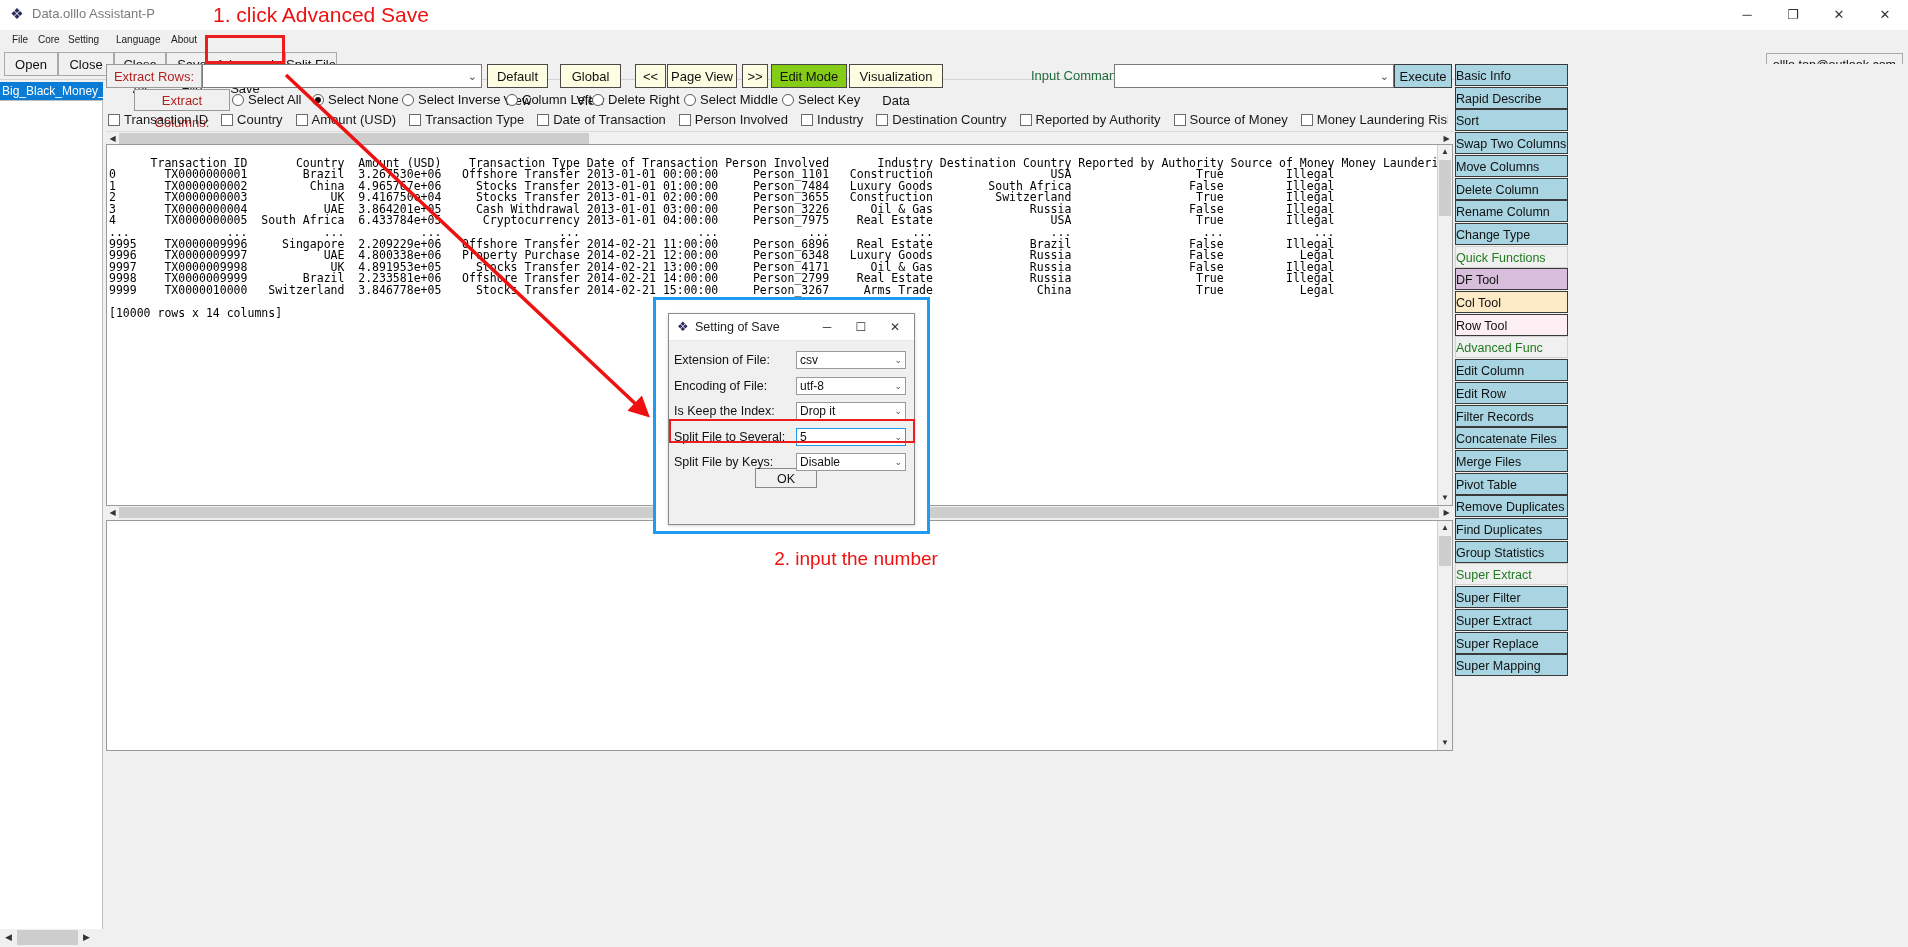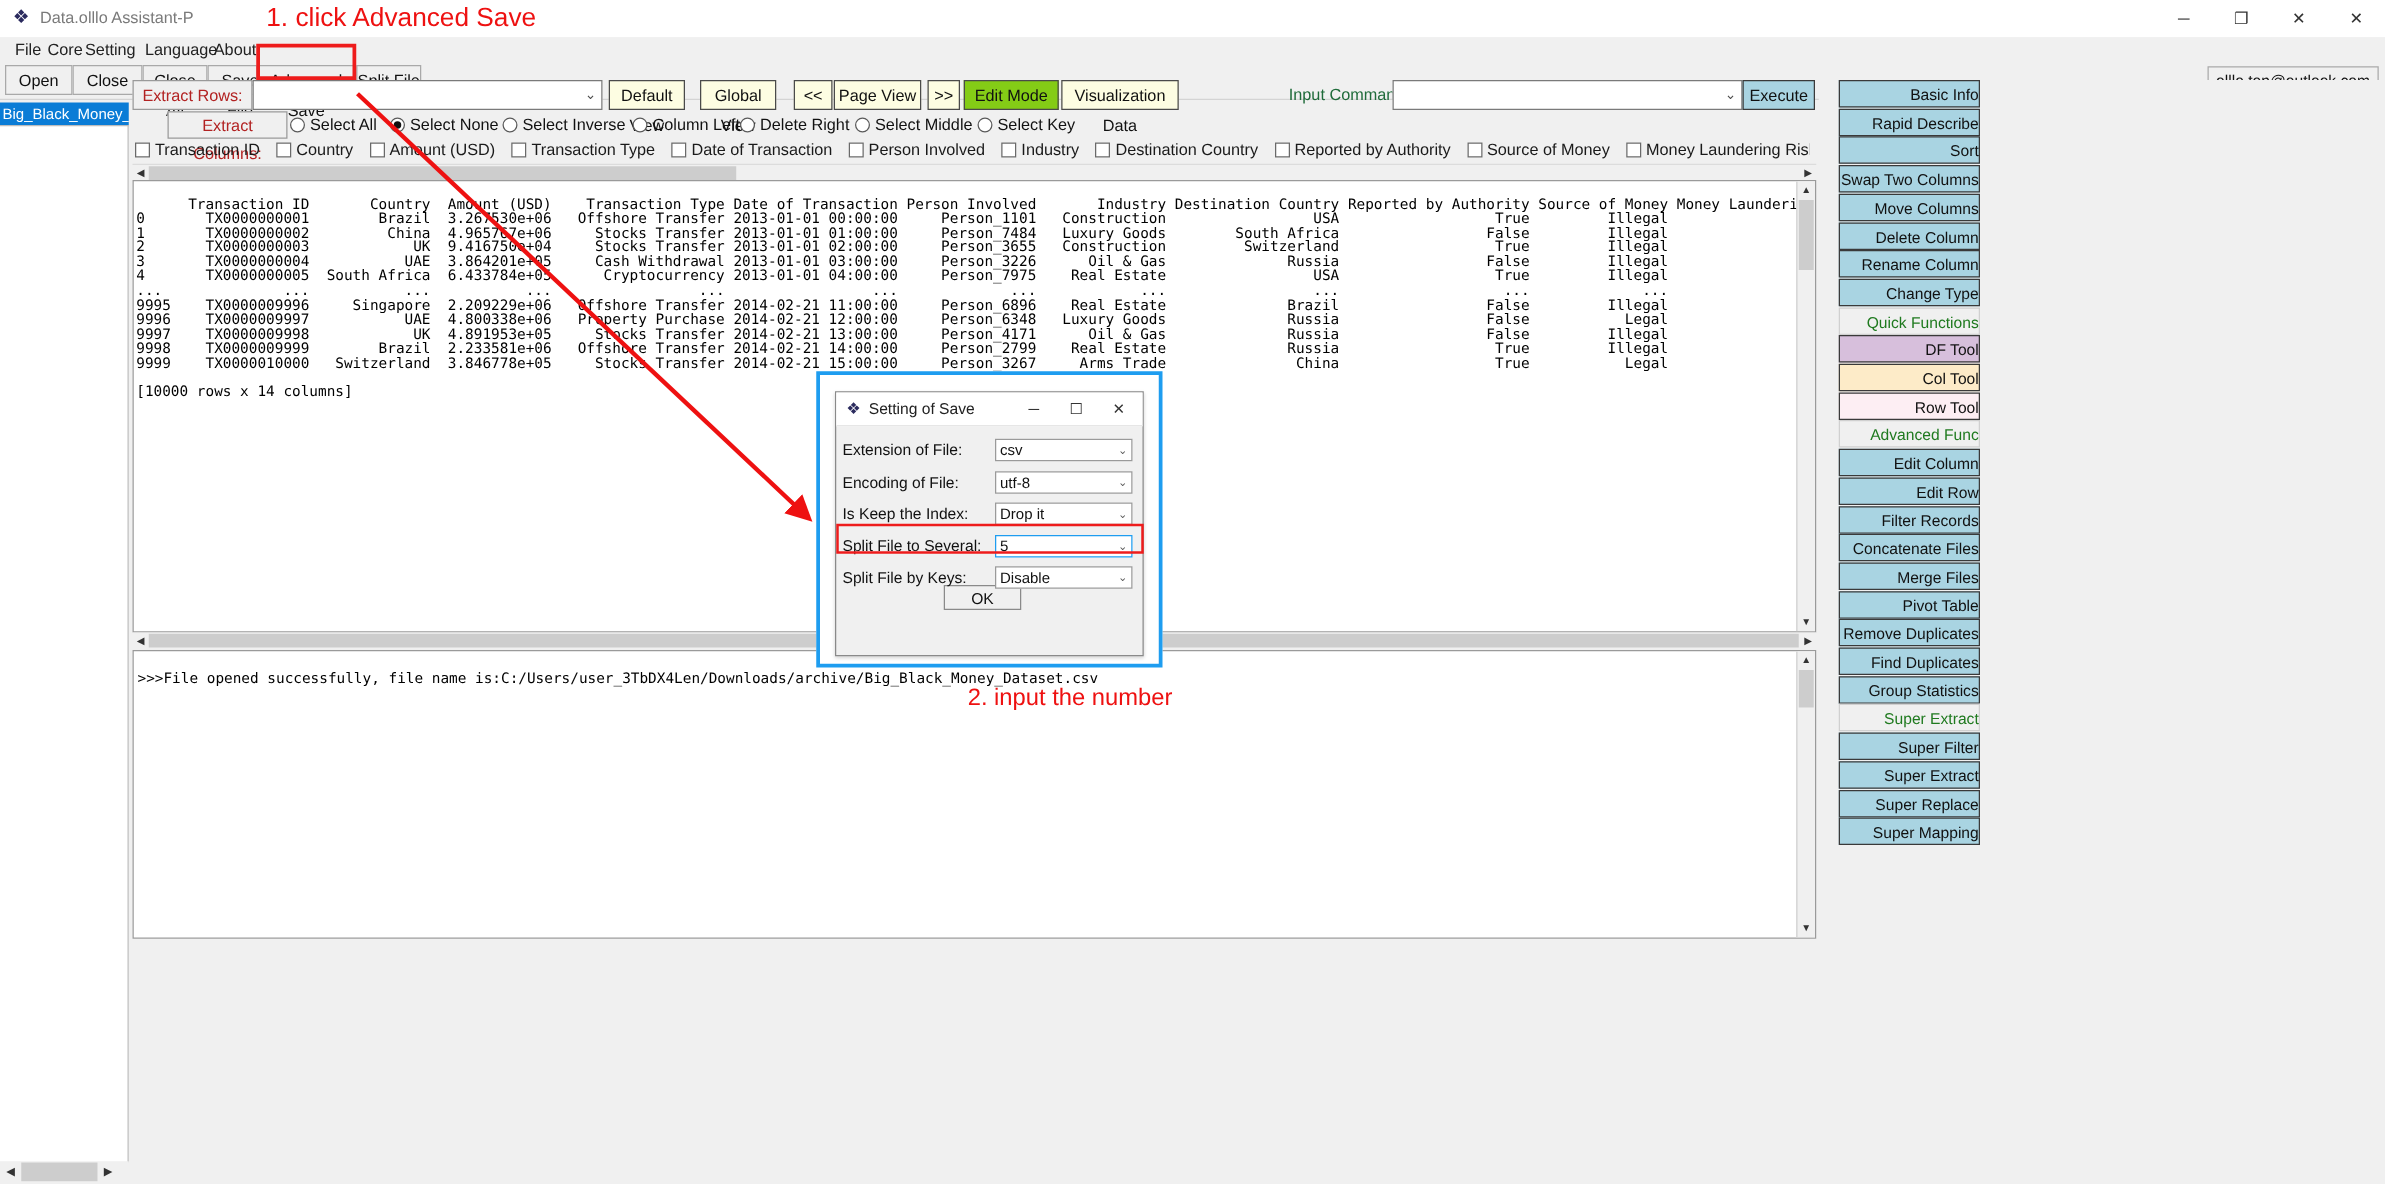--- a/index.html
+++ b/index.html
@@ -37,21 +37,21 @@
   .wbtn.close{right:46px;}
   .wbtn.close2{right:0px;}
 
   
   #menubar{
     position:absolute;left:0;top:30px;width:1908px;height:19px;
     background:#f0f0f0;
   }
   #menubar .mi{
     position:absolute;top:0;height:19px;line-height:19px;
-    font-size:13px;color:#222;padding:0 6px;cursor:default;
+    font-size:10px;color:#222;padding:0 6px;cursor:default;
   }
 
   
   #toolbar{
     position:absolute;left:0;top:49px;width:1908px;height:30px;
     background:#f0f0f0;border-bottom:1px solid #d4d4d4;
   }
   .tbtn{
     position:absolute;top:3px;height:24px;line-height:24px;
     background:#f0f0f0;border:1px solid #a9a9a9;
@@ -201,22 +201,22 @@
   }
   #leftscroll .sbl{left:0;}
   #leftscroll .sbr{left:78px;}
   #leftscroll .thumb{position:absolute;left:17px;top:1px;width:61px;height:15px;background:#cdcdcd;}
 
   
   #sidebar{
     position:absolute;left:1455px;top:64px;width:453px;height:883px;background:#f0f0f0;
   }
   .sbtn{
-    position:absolute;left:16px;width:113px;height:22px;line-height:22px;
-    text-align:right;font-size:12.5px;box-sizing:border-box;
+    position:absolute;left:0;width:113px;height:22px;line-height:22px;
+    text-align:left;font-size:12.5px;box-sizing:border-box;
     border:1px solid #3a3a3a;background:#a9d4e2;color:#111;cursor:default;
   }
   .sbtn.section{background:#f0f0f0;border:1px solid #d0d0d0;color:#1f7a1f;font-weight:normal;}
   .sbtn.df{background:#d7bfdc;}
   .sbtn.col{background:#fdebc8;}
   .sbtn.row{background:#fdeef3;}
 
   
   #dlg-highlight{
     position:absolute;left:653px;top:297px;width:277px;height:237px;
@@ -372,21 +372,20 @@
     <div class="dn">▼</div>
   </div>
 </div>
 <div id="gridhscroll">
   <div class="sbl">◀</div>
   <div class="thumb"></div>
   <div class="sbr">▶</div>
 </div>
 
 <div id="logpanel">
-  <pre id="logtext" class="mono">&gt;&gt;&gt;File opened successfully, file name is:C:/Users/user_3TbDX4Len/Downloads/archive/Big_Black_Money_Dataset.csv</pre>
   <div id="logvscroll">
     <div class="up">▲</div>
     <div class="thumb"></div>
     <div class="dn">▼</div>
   </div>
 </div>
 
 <div id="sidebar">
     <div class="sbtn" style="top: 0px;">Basic Info</div>
     <div class="sbtn" style="top: 22.7px;">Rapid Describe</div>

